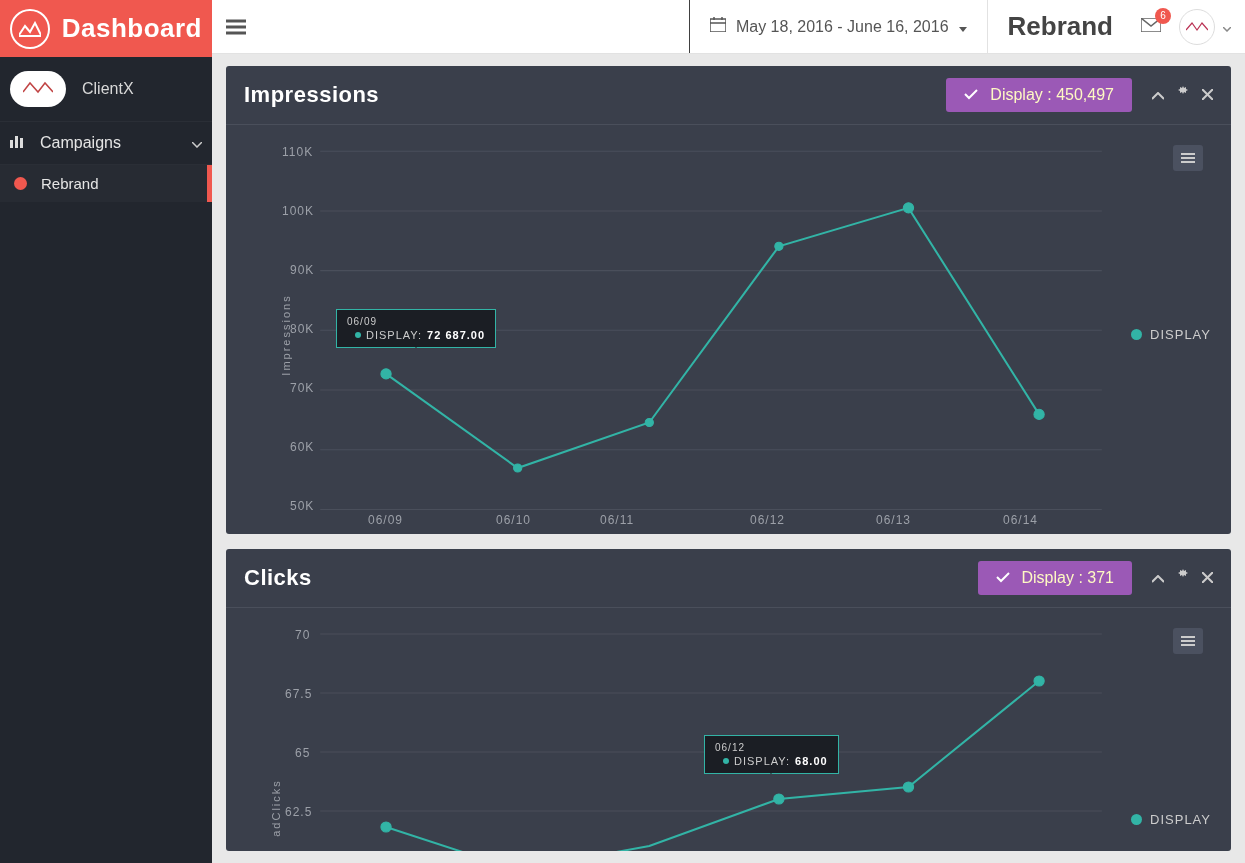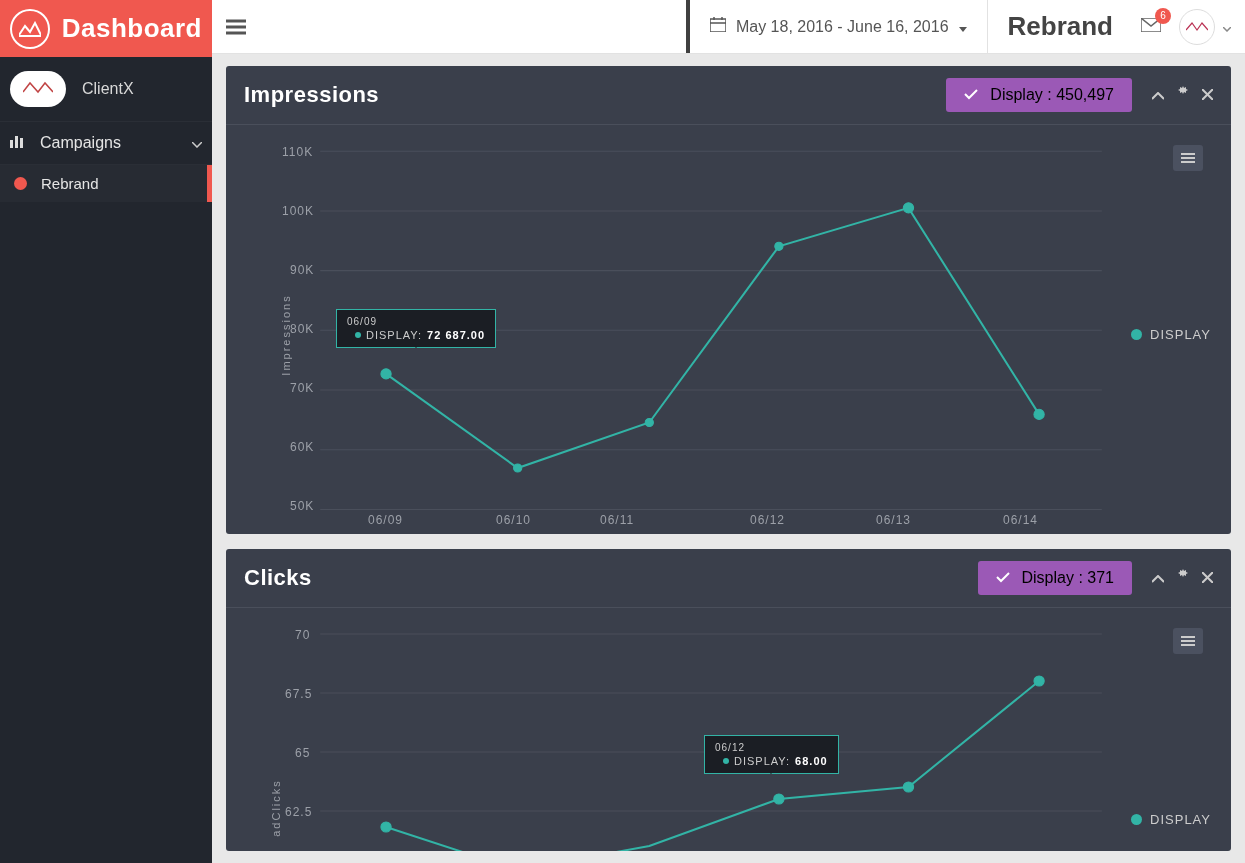--- a/index.html
+++ b/index.html
@@ -106,21 +106,21 @@
   align-items: center;
 }
 .burger {
   width: 48px;
   display: flex; align-items: center; justify-content: center;
   color: #555;
   font-size: 22px;
 }
 .topbar-spacer { flex: 1; }
 .date-range {
-  border-left: 4px solid #404040;
+  border-left: 1px solid #404040;
   border-right: 1px solid #e2e2e2;
   height: 100%;
   display: flex;
   align-items: center;
   padding: 16px 20px;
   gap: 10px;
   color: #555;
   font-size: 16px;
   font-stretch: condensed;
 }
@@ -182,21 +182,21 @@
 }
 .panel-title {
   color: #fff;
   font-size: 22px;
   font-weight: 600;
   letter-spacing: 0.5px;
   font-stretch: condensed;
 }
 .badge-purple {
   background: #9b59b6;
-  color: #000000;
+  color: #fef9c3;
   padding: 8px 18px;
   border-radius: 3px;
   display: flex;
   align-items: flex-end;
   gap: 12px;
   font-size: 16px;
   margin-left: auto;
   font-stretch: condensed;
 }
 .panel-controls {

